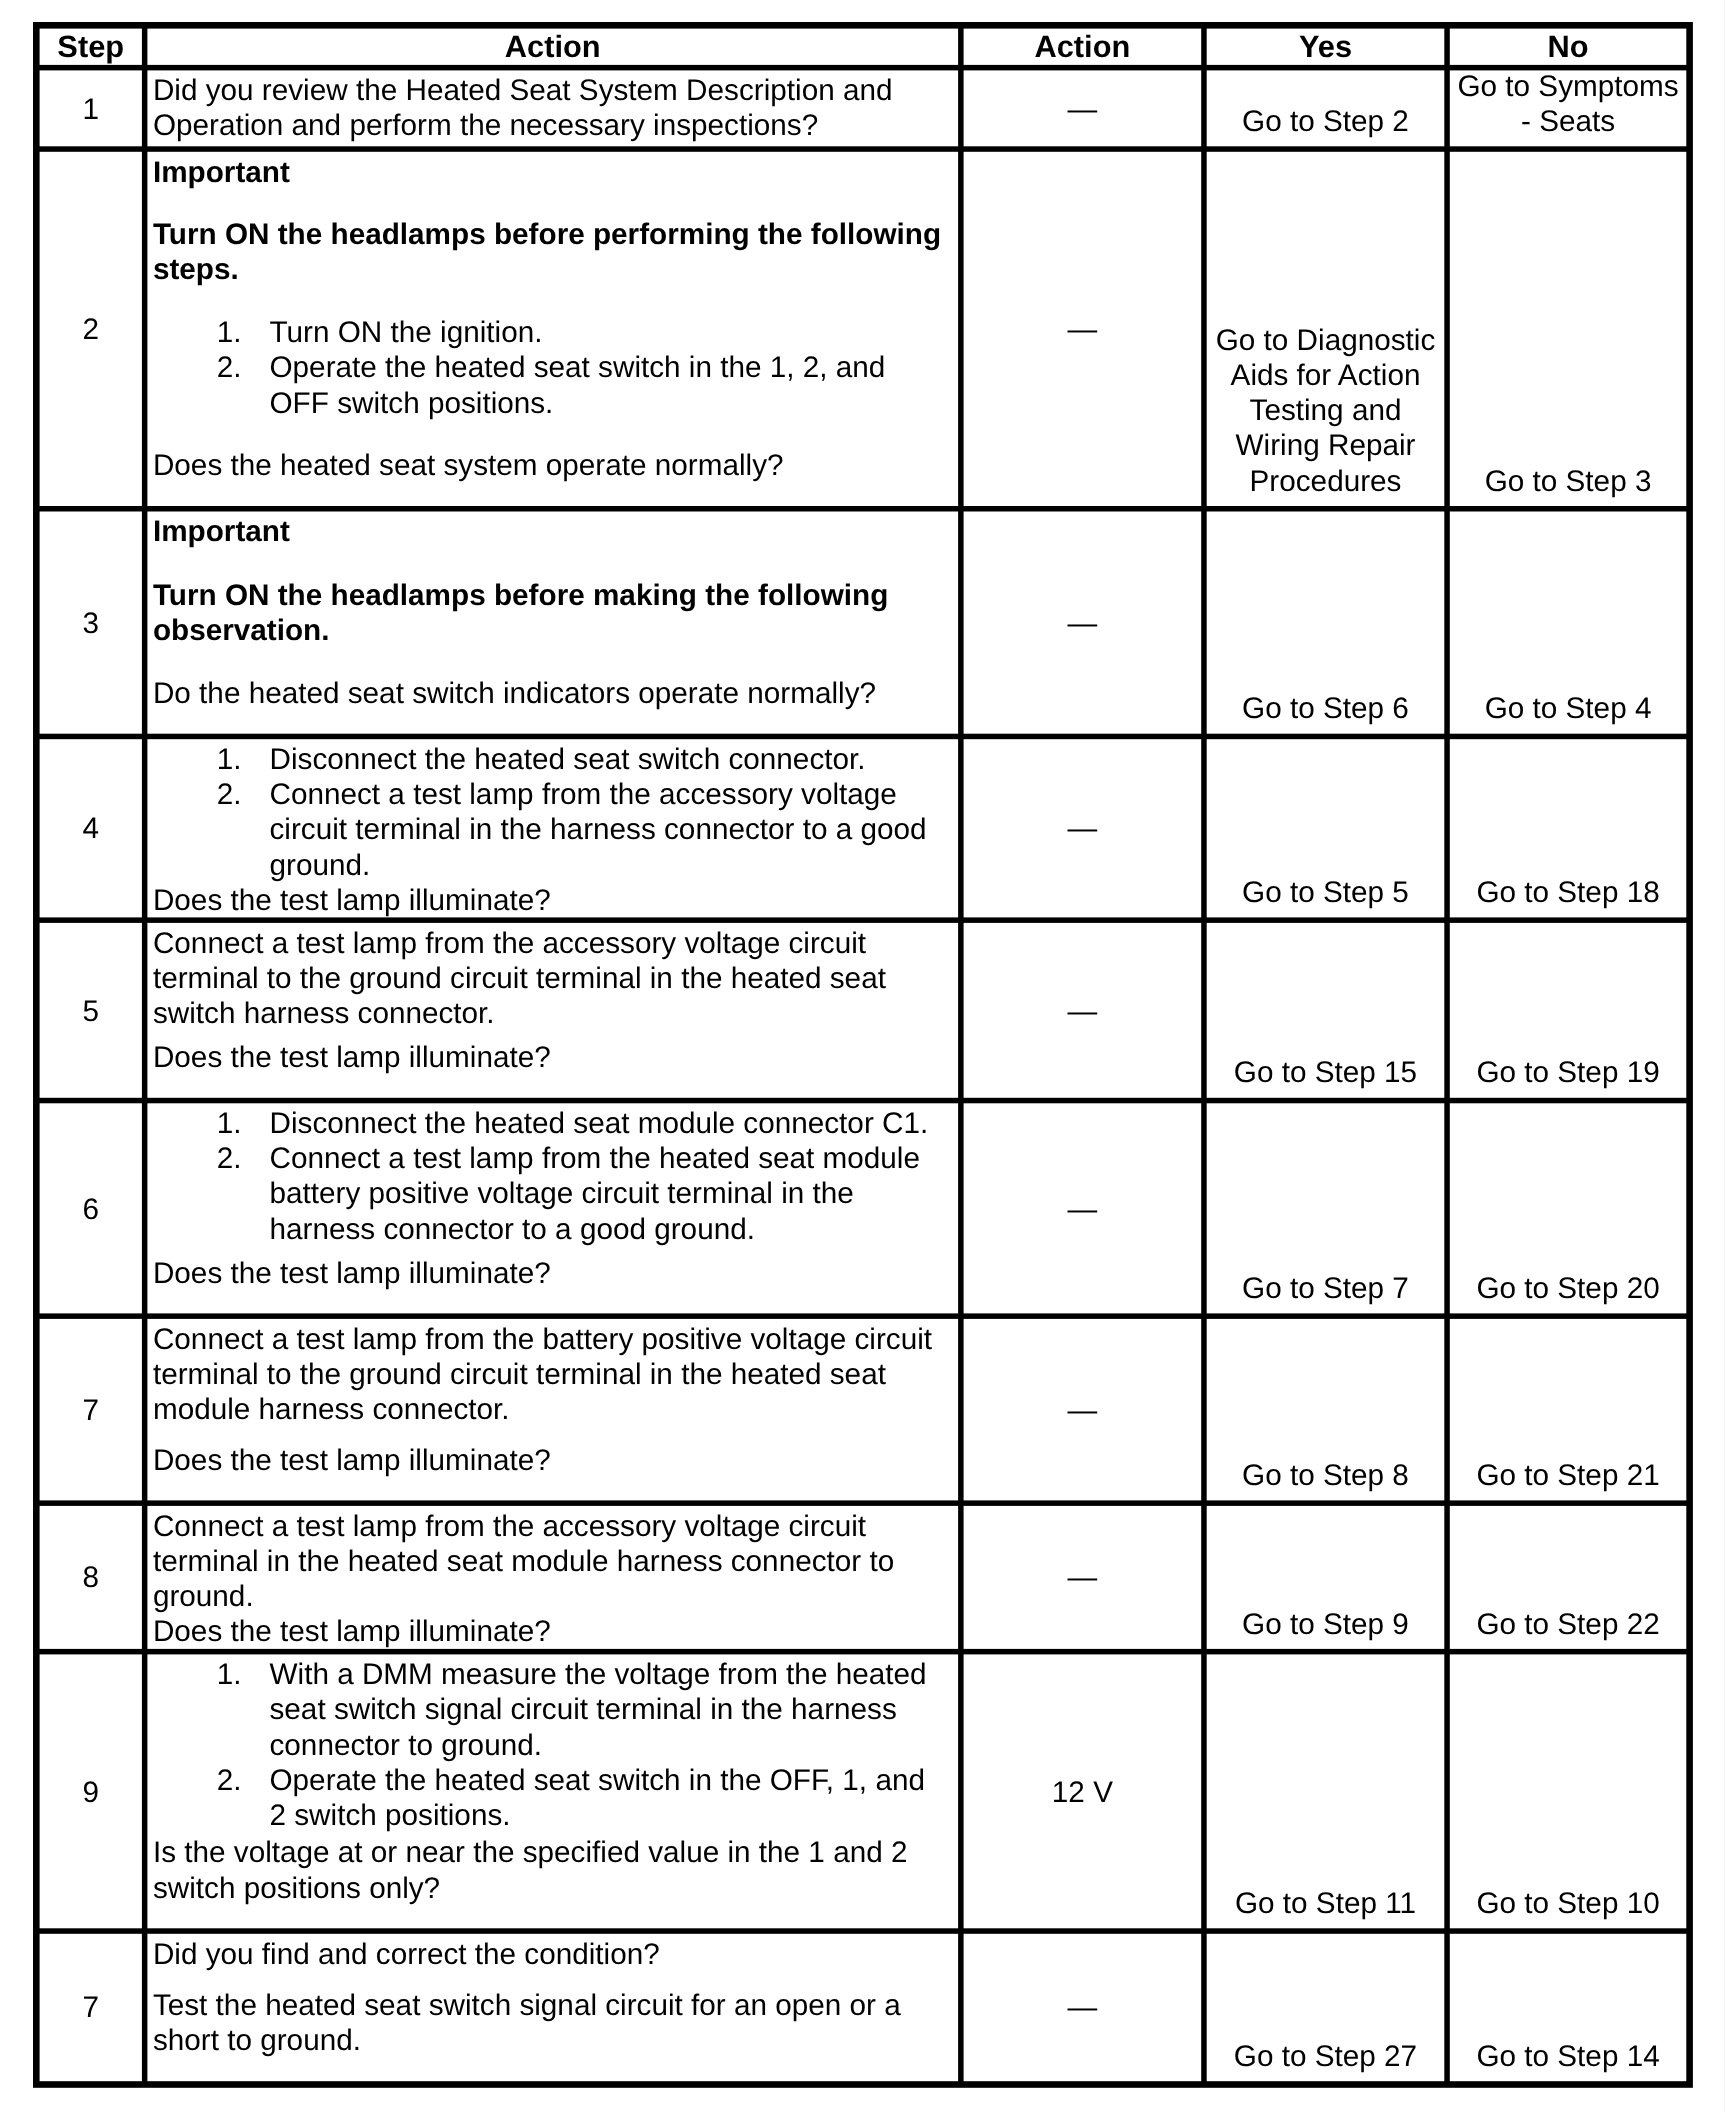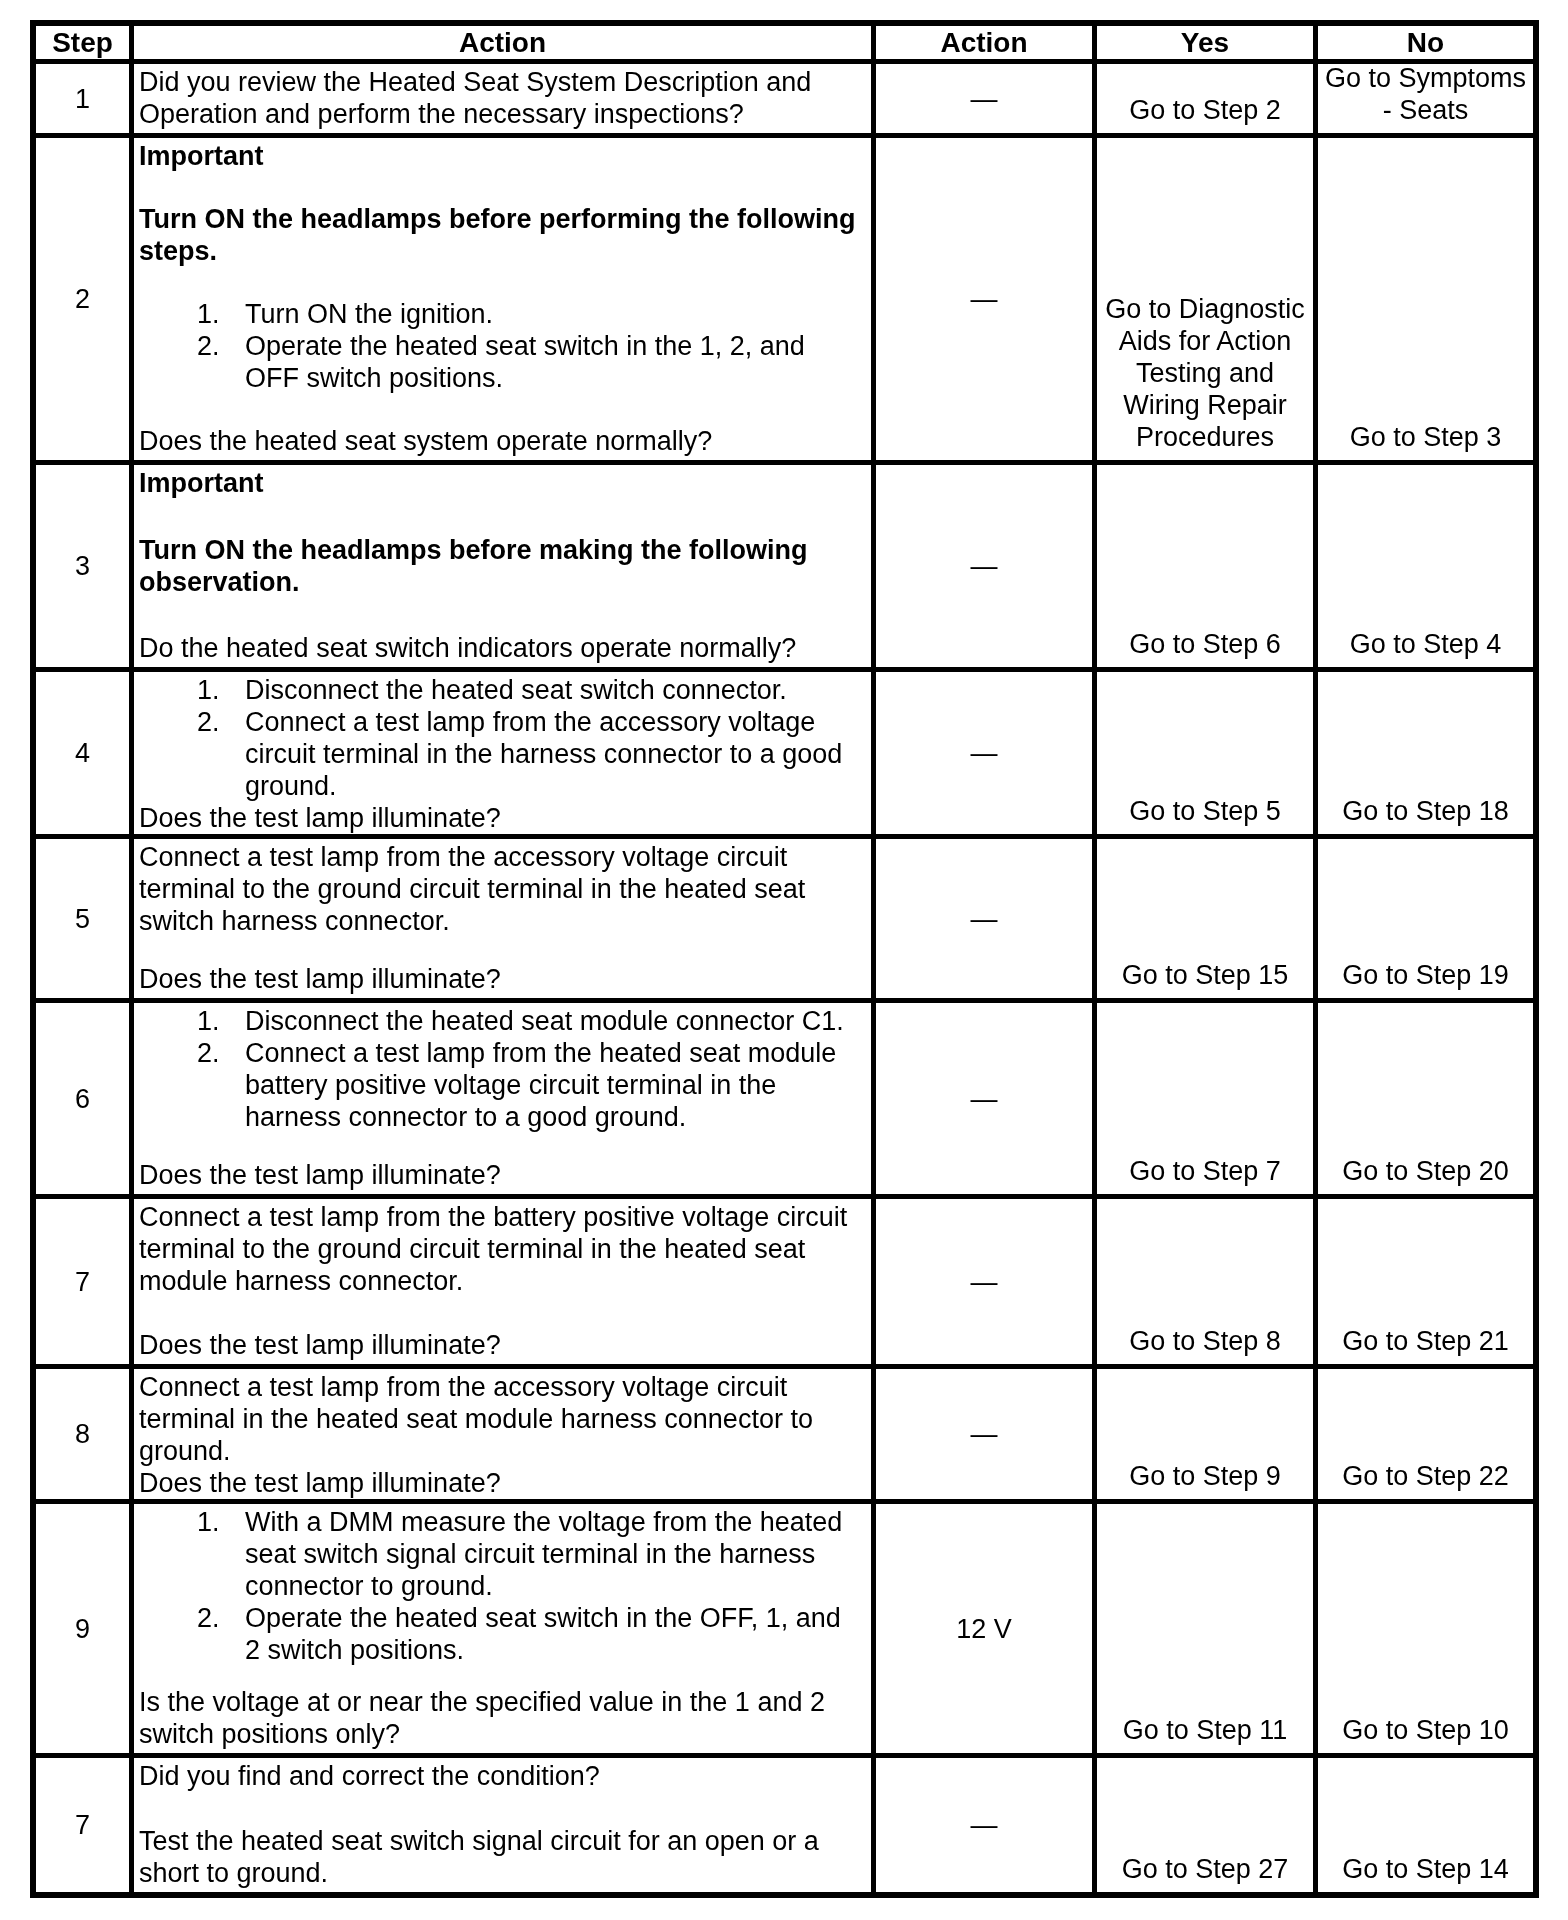--- a/index.html
+++ b/index.html
@@ -18,21 +18,21 @@
     background:#000;
     padding:6px;
     display:grid;
     grid-template-columns:93px 737px 216px 216px 215px;
     grid-template-rows:33px 69px 322px 202px 162px 159px 191px 165px 130px 249px 134px;
     gap:5px;
   }
   .cell{background:#fff;font-size:27px;line-height:32px;}
   .h{display:flex;align-items:center;justify-content:center;font-weight:bold;font-size:28px;}
   .step{display:flex;align-items:center;justify-content:center;}
-  .action{display:flex;flex-direction:column;justify-content:space-between;padding:2px 8px 3px 5px;overflow:hidden;}
+  .action{display:flex;flex-direction:column;justify-content:space-between;padding:2px 8px 21px 5px;overflow:hidden;}
   .values{display:flex;align-items:center;justify-content:center;}
   .goto{display:flex;align-items:flex-end;justify-content:center;text-align:center;padding:2px 4px 7px 4px;}
   p{margin:0;}
   .b{font-weight:bold;}
   ol{list-style:none;margin:0;padding:0 0 0 58px;counter-reset:item;}
   li{display:flex;counter-increment:item;}
   li::before{content:counter(item) ".";width:48px;flex-shrink:0;}
 </style>
 </head>
 <body>

